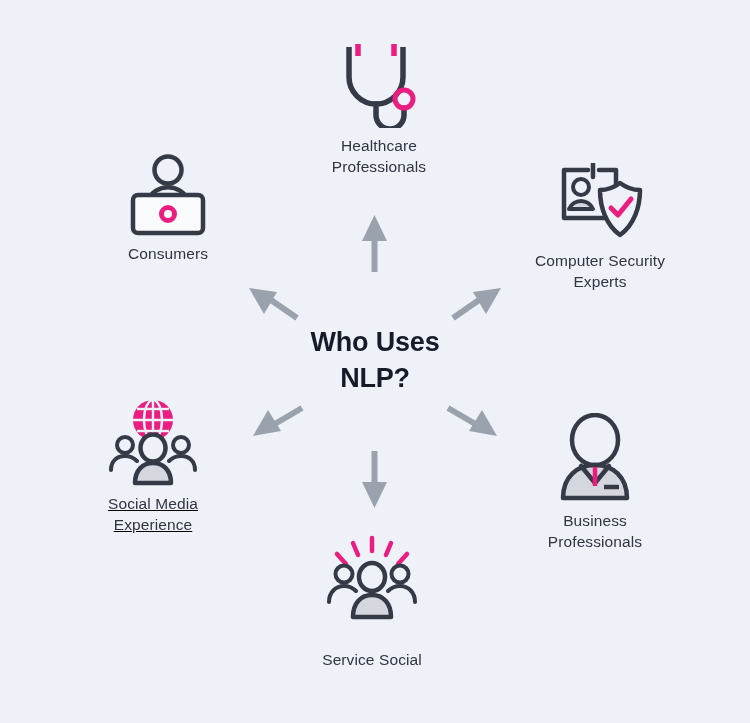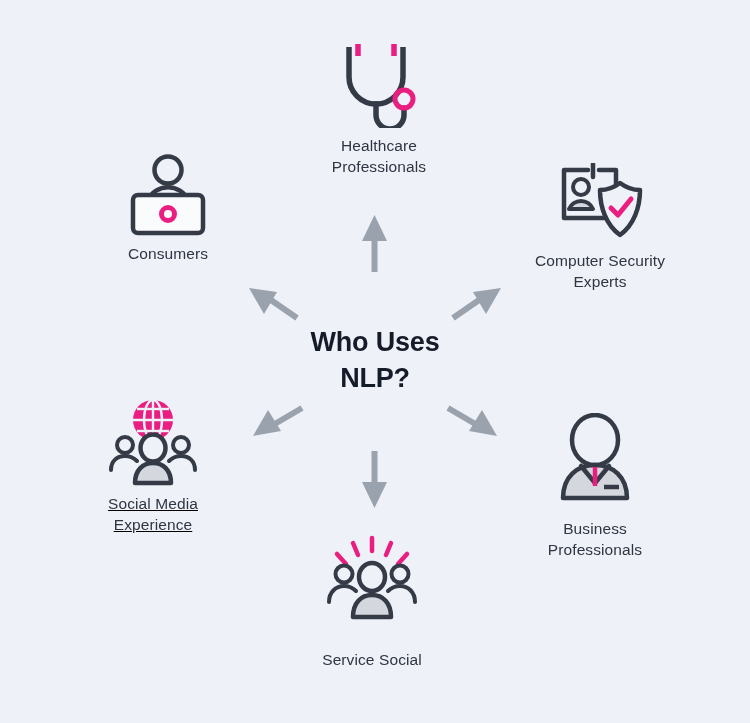--- a/index.html
+++ b/index.html
@@ -58,21 +58,21 @@
     left: 0;
     top: 0;
     width: 750px;
     height: 723px;
     pointer-events: none;
   }
   
   .n-healthcare { left: 295px; top: 38px;  width: 168px; }
   .n-consumers  { left:  104px; top: 152px; width: 128px; }
   .n-security   { left: 512px; top: 163px; width: 176px; }
-  .n-business   { left: 527px; top: 413px; width: 136px; gap: 8px; }
+  .n-business   { left: 527px; top: 413px; width: 136px; }
   .n-customer   { left: 283px; top: 535px; width: 178px; }
   .n-social     { left:  90px; top: 398px; width: 126px; text-decoration: underline; }
 </style>
 </head>
 <body>
 
 <div id="diagram">
 
   <svg id="arrow-layer" viewBox="0 0 750 723">
     <defs></defs>

